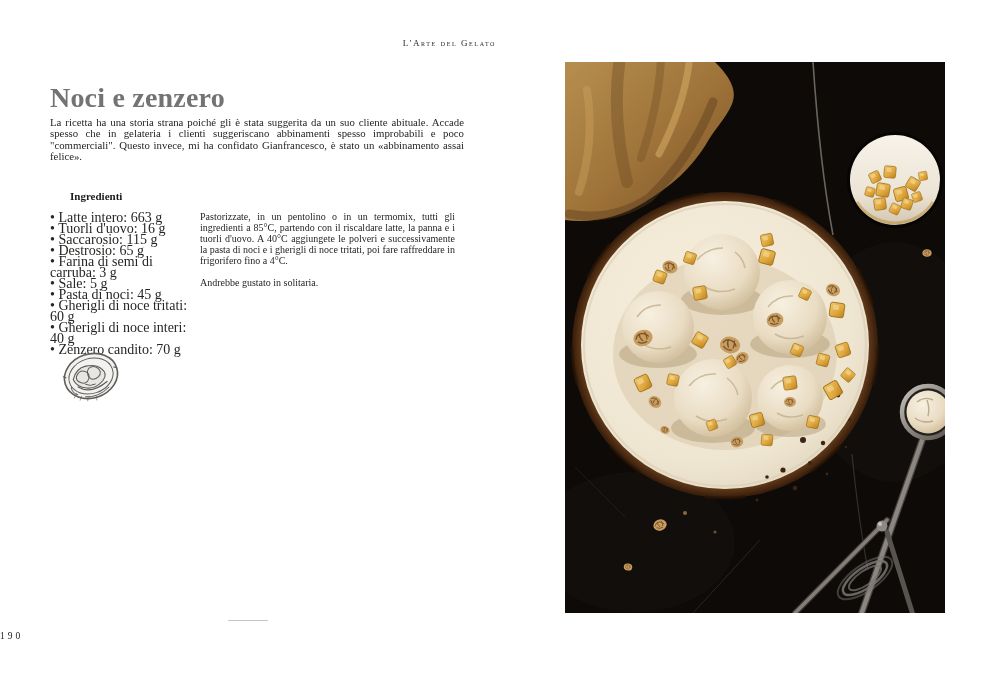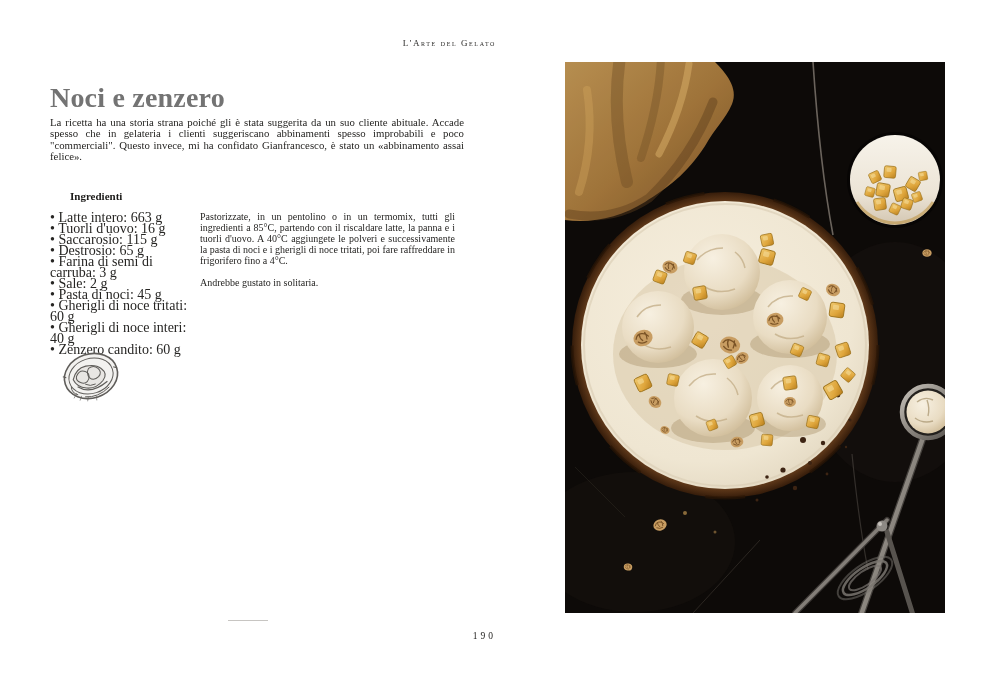--- a/index.html
+++ b/index.html
@@ -37,21 +37,21 @@
   .method-col{
     left:200px;top:212px;width:255px;font-size:10px;line-height:10.9px;
     text-align:justify;color:#262523;
   }
   .method-col p{margin:0 0 11px 0;}
   .pairing-heading{font-weight:bold;margin-bottom:0 !important;}
   .pairing-text{margin:0 !important;}
   
   .walnut-illo{left:55px;top:344px;}
   
-  .folio{left:0;top:620px;width:496px;text-align:right;}
+  .folio{left:0;top:620px;width:496px;text-align:left;}
   .folio-rule{display:block;width:40px;height:1px;background:#c7c5c2;margin:0 auto 4px auto;}
   .folio-num{font-size:9.5px;letter-spacing:3px;color:#232220;}
   
   .photo{left:565px;top:62px;width:380px;height:551px;}
 </style>
 </head>
 <body>
 
 <div class="abs running-header">L'Arte del Gelato</div>
 
@@ -60,25 +60,25 @@
 <p class="abs recipe-intro" style="margin:0">La ricetta ha una storia strana poiché gli è stata suggerita da un suo cliente abituale. Accade spesso che in gelateria i clienti suggeriscano abbinamenti spesso improbabili e poco "commerciali". Questo invece, mi ha confidato Gianfrancesco, è stato un «abbinamento assai felice».</p>
 
 <div class="abs ingredients-heading">Ingredienti</div>
 
 <ul class="abs ingredients-list">
   <li>Latte intero: 663 g</li>
   <li>Tuorli d'uovo: 16 g</li>
   <li>Saccarosio: 115 g</li>
   <li>Destrosio: 65 g</li>
   <li>Farina di semi di carruba: 3 g</li>
-  <li>Sale: 2 g</li>
+  <li>Sale: 5 g</li>
   <li>Pasta di noci: 45 g</li>
   <li>Gherigli di noce tritati: 60 g</li>
   <li>Gherigli di noce interi: 40 g</li>
-  <li>Zenzero candito: 60 g</li>
+  <li>Zenzero candito: 70 g</li>
 </ul>
 
 <div class="abs method-col">
   <p>Pastorizzate, in un pentolino o in un termomix, tutti gli ingredienti a 85°C, partendo con il riscaldare latte, la panna e i tuorli d'uovo. A 40°C aggiungete le polveri e successivamente la pasta di noci e i gherigli di noce tritati, poi fare raffreddare in frigorifero fino a 4°C.</p>
   <p class="pairing-text">Andrebbe gustato in solitaria.</p>
 </div>
 
 <svg class="abs walnut-illo" width="72" height="64" viewBox="0 0 72 64">
   <g fill="none" stroke="#5f5d5a" transform="rotate(-18 36 32)">
     <ellipse cx="36" cy="32" rx="27" ry="22" stroke-width="1.6" fill="#f3f2f0"></ellipse>

